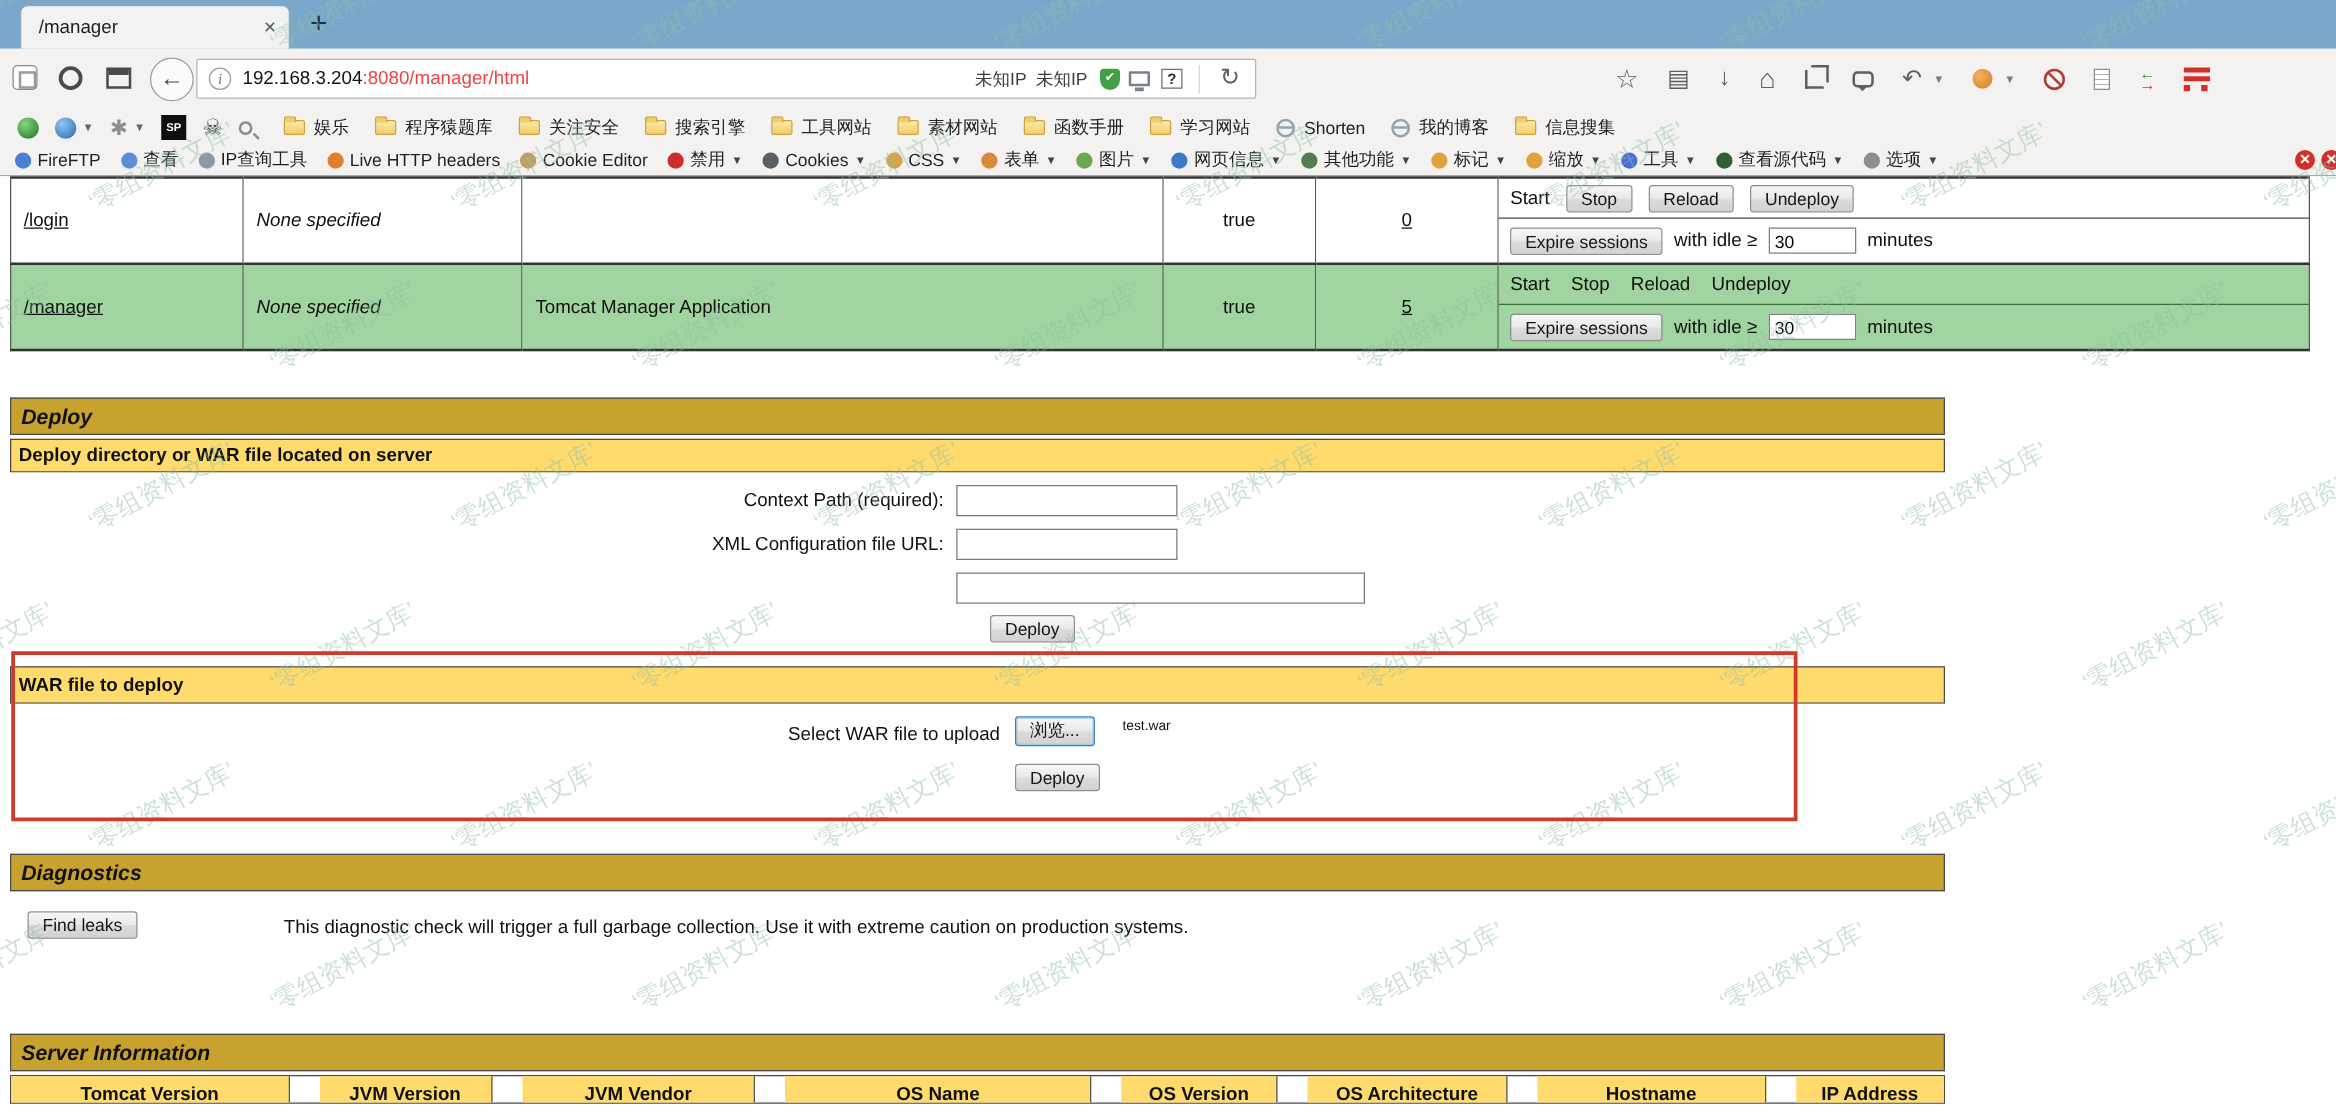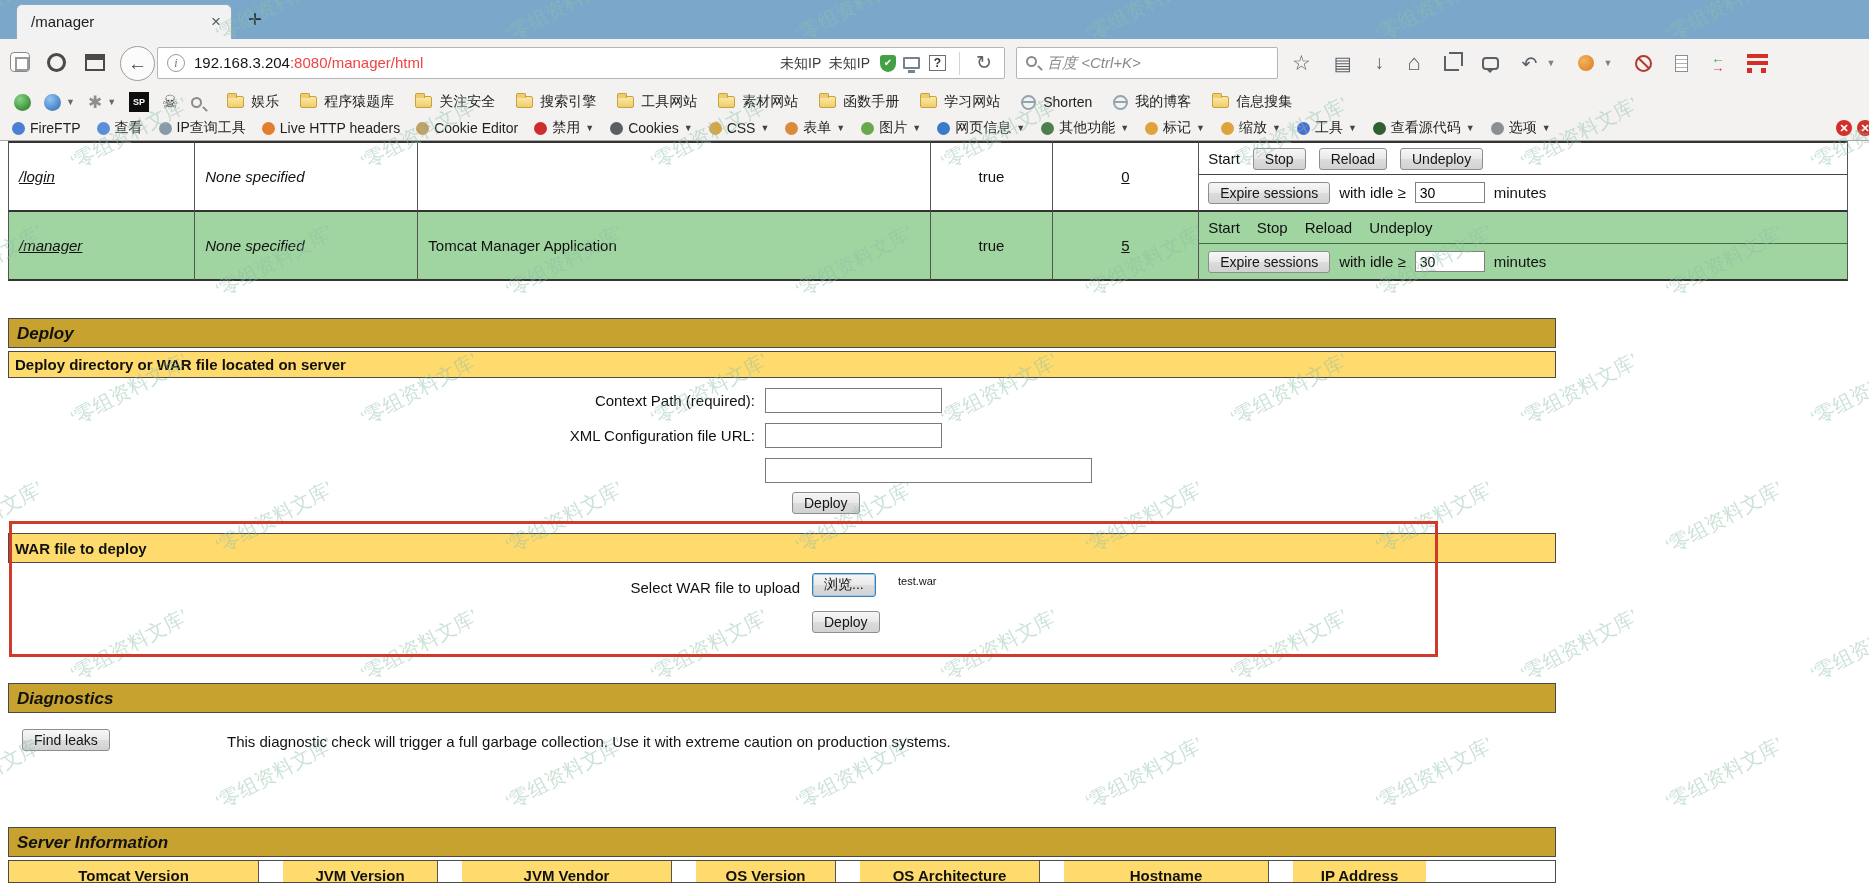--- a/index.html
+++ b/index.html
@@ -81,21 +81,21 @@
   .dev-close { position:absolute; top:4px; width:16px; height:16px; border-radius:50%; background:#d22f27; color:#fff; font-size:11px; font-weight:bold; text-align:center; line-height:16px; }
 
   
   .pagearea { position:absolute; left:0; top:141px; width:1869px; height:749px; background:#fff; color:#111; }
 
   table.apps { position:absolute; left:8px; top:0; width:1840px; border-collapse:separate; border-spacing:0; font-size:15px; }
   table.apps td { border-right:1px solid #555; border-bottom:2px solid #333; height:67px; padding:0 10px; vertical-align:middle; background:#fff; }
   table.apps tr td:first-child { border-left:1px solid #555; }
   table.apps tr:first-child td { border-top:2px solid #333; }
   table.apps tr.hl td { background:#a0d4a0; }
-  td.c-path { width:183px;font-style:italic; } td.c-ver { width:218px; font-style:italic; } td.c-name { width:501px; }
+  td.c-path { width:183px; } td.c-ver { width:218px; font-style:italic; } td.c-name { width:501px; }
   td.c-run { width:119px; text-align:center; } td.c-sess { width:143px; text-align:center; }
   td.c-cmd { width:634px; padding:0 !important; }
   .applink { color:#111; text-decoration:underline; }
   .cmdrow1 { height:32px; display:flex; align-items:center; gap:13px; padding-left:9px; border-bottom:1px solid #444; }
   tr.hl .cmdrow1 { border-bottom:1px solid #3d6b3d; }
   .cmdrow2 { height:35px; display:flex; align-items:center; gap:9px; padding-left:9px; }
   .cmdtext { font-size:15px; }
   .btn { font-family:"Liberation Sans",sans-serif; font-size:14px; color:#151515; padding:2px 11px; border:1px solid #8e8e8e; border-radius:3px; background:linear-gradient(#f7f7f7,#e9e9e9 48%,#dcdcdc 52%,#d2d2d2); }
   .idle-input { width:70px; height:21px; border:1px solid #808080; font-size:14px; padding-left:4px; font-family:"Liberation Sans",sans-serif; }
 
@@ -140,24 +140,20 @@
       <span class="info-i">i</span>
       <span class="url-text"><span class="url-host">192.168.3.204</span><span class="url-rest">:8080/manager/html</span></span>
       <span class="ip-flags">未知IP  未知IP</span>
       <span class="shield">✔</span>
       <span class="monitor"></span>
       <span class="helpbox">?</span>
       <span class="url-sep"></span>
       <span class="reload">↻</span>
     </div>
 
-    <div class="searchbox">
-      <span class="lens"></span>
-      <input placeholder="百度 &lt;Ctrl+K&gt;" style="">
-    </div>
 
     <div class="nav-actions">
       <span class="ga" style="font-size:21px">☆</span>
       <span class="ga">▤</span>
       <span class="ga" style="font-weight:bold">↓</span>
       <span class="ga" style="font-size:22px">⌂</span>
       <span class="crop-ic"></span>
       <span class="bubble"></span>
       <span class="ga">↶</span>
         <span class="caret">▼</span>
@@ -405,20 +401,21 @@
         <span style="position:absolute; left:219px; top:17px; font-size:15px">This diagnostic check will trigger a full garbage collection. Use it with extreme caution on production systems.</span>
       </div>
     </div>
 
     <div class="section" style="top:686px">
       <div class="band-title">Server Information</div>
       <div class="si-row" id="server-cols">
           <span class="si-cell" style="width: 250px;">Tomcat Version</span>
           <span class="si-cell" style="width: 155px;">JVM Version</span>
           <span class="si-cell" style="width: 210px;">JVM Vendor</span>
+          <span class="si-cell" style="width: 275px;">OS Name</span>
           <span class="si-cell" style="width: 140px;">OS Version</span>
           <span class="si-cell" style="width: 180px;">OS Architecture</span>
           <span class="si-cell" style="width: 205px;">Hostname</span>
           <span class="si-cell" style="width: 133px;">IP Address</span>
         </div>
     </div>
   </div>
 
   <div class="redbox"></div>
 

